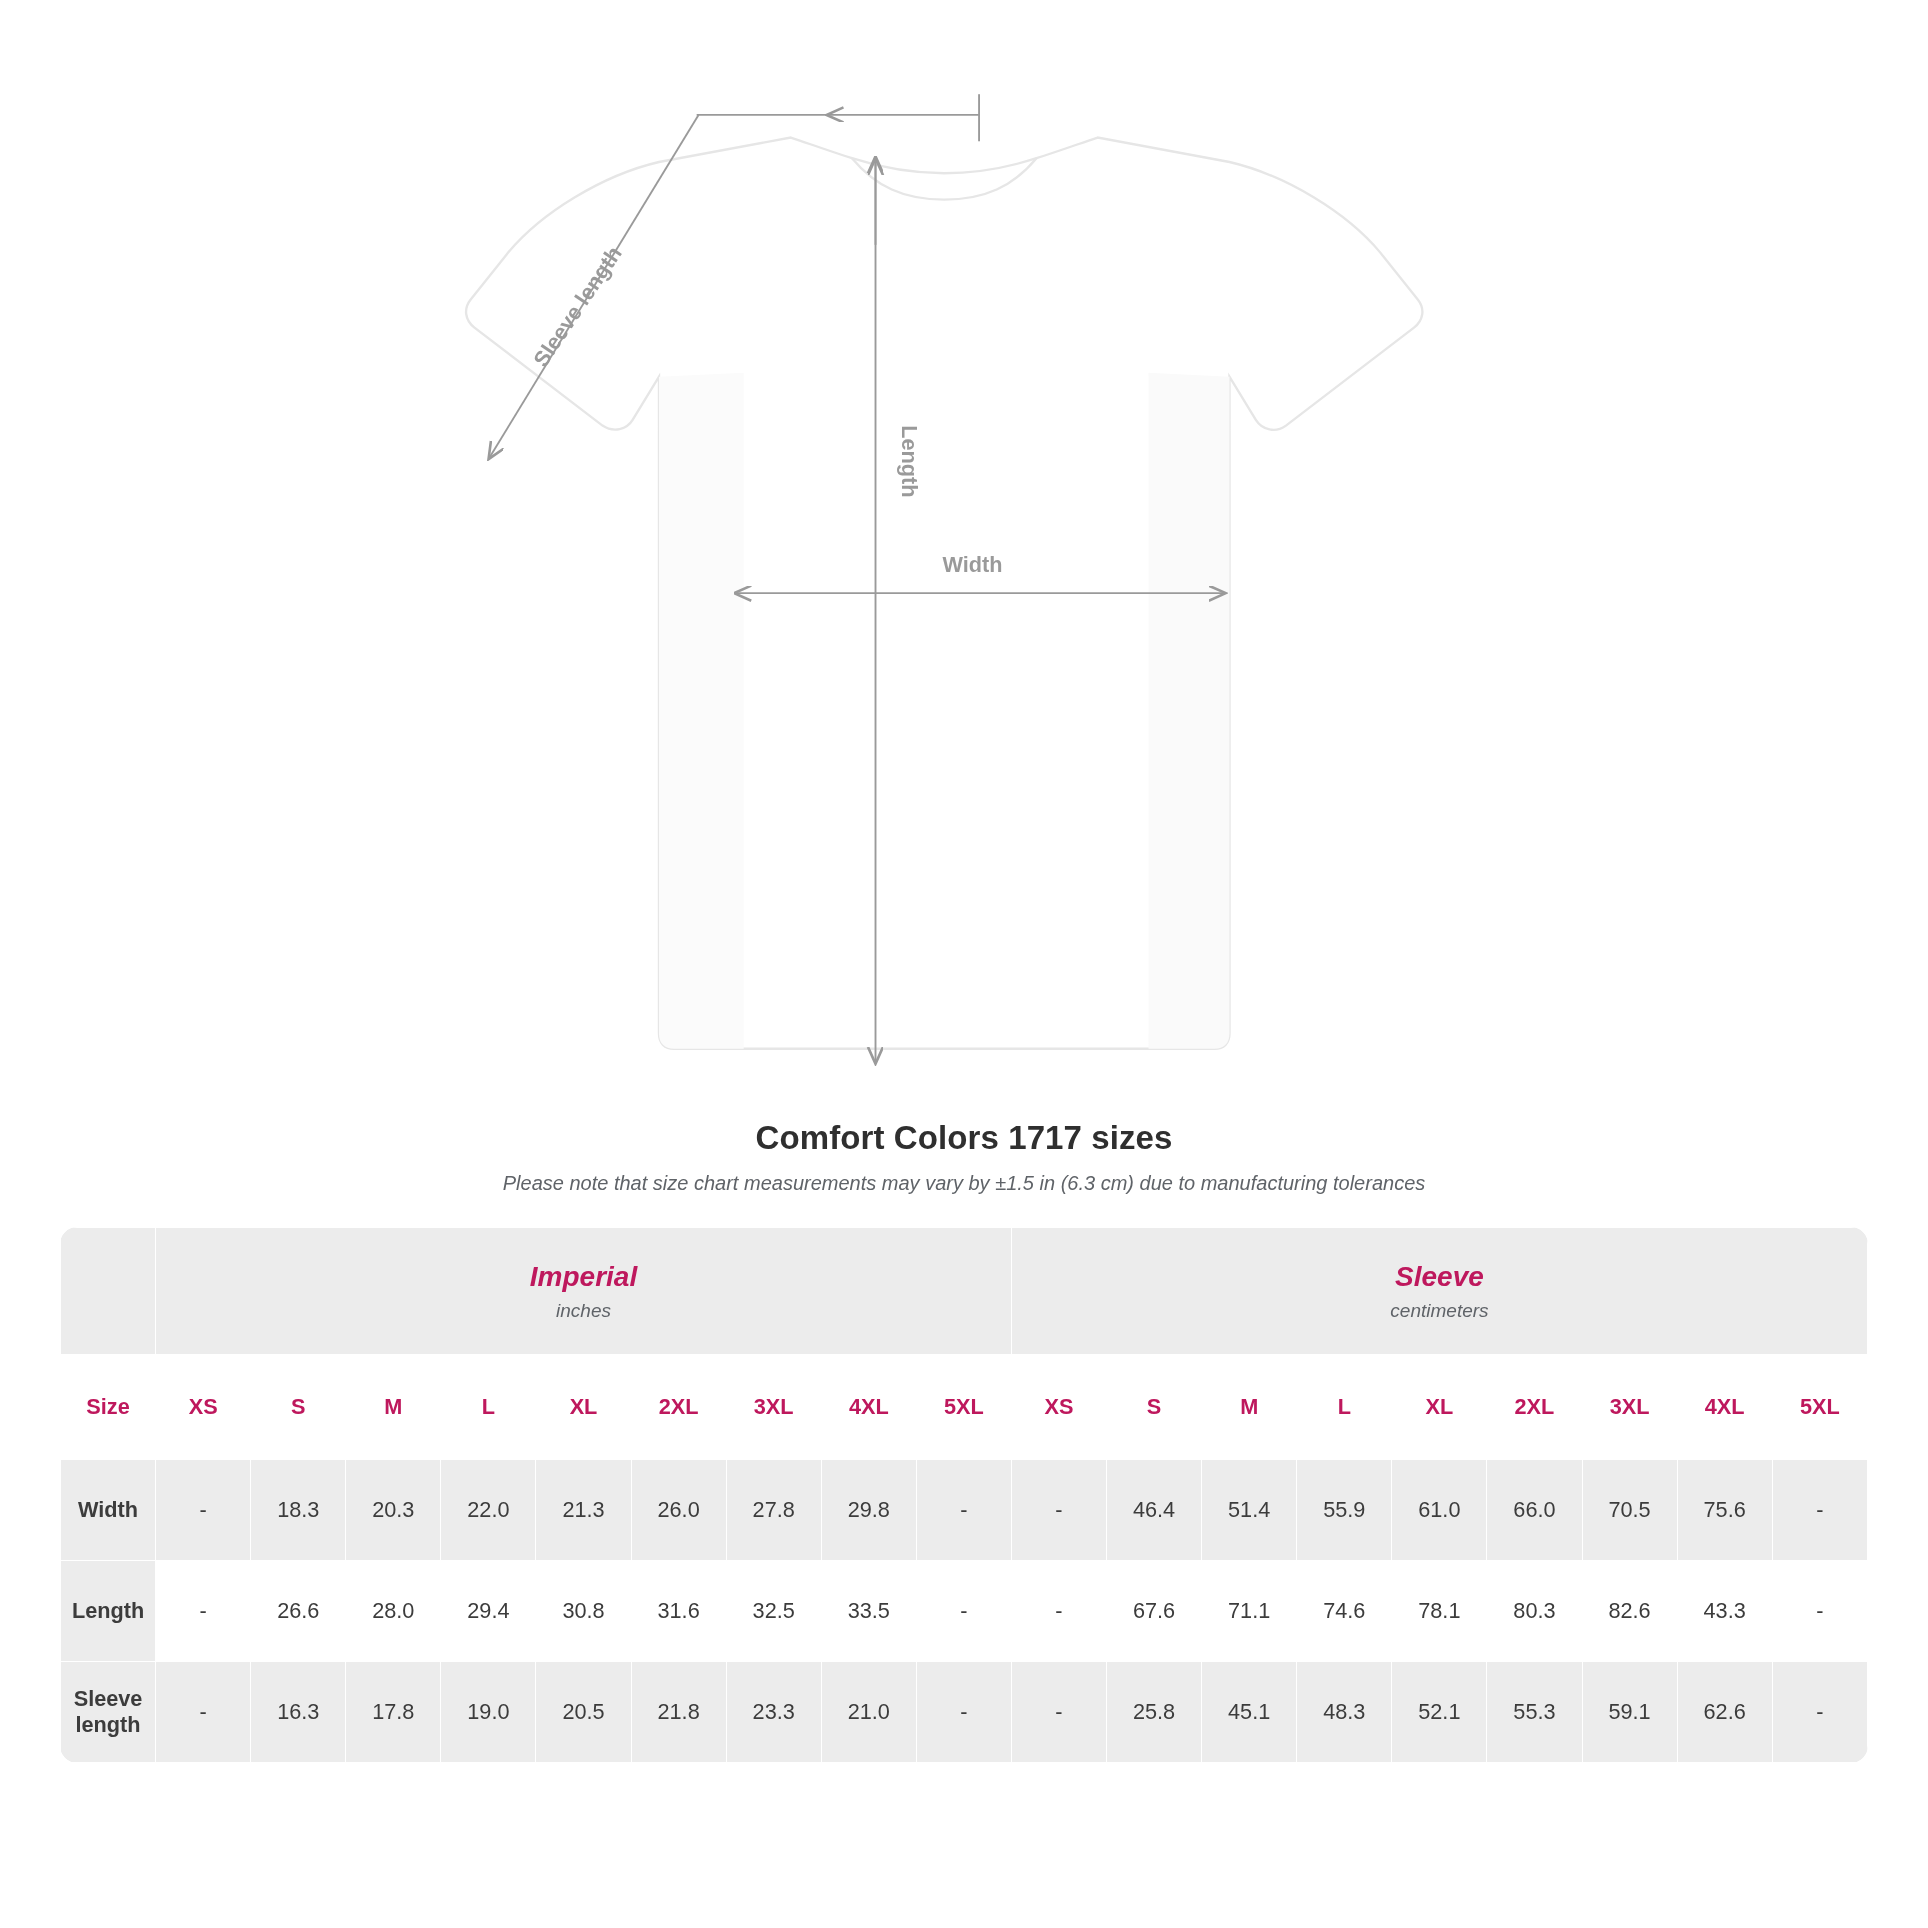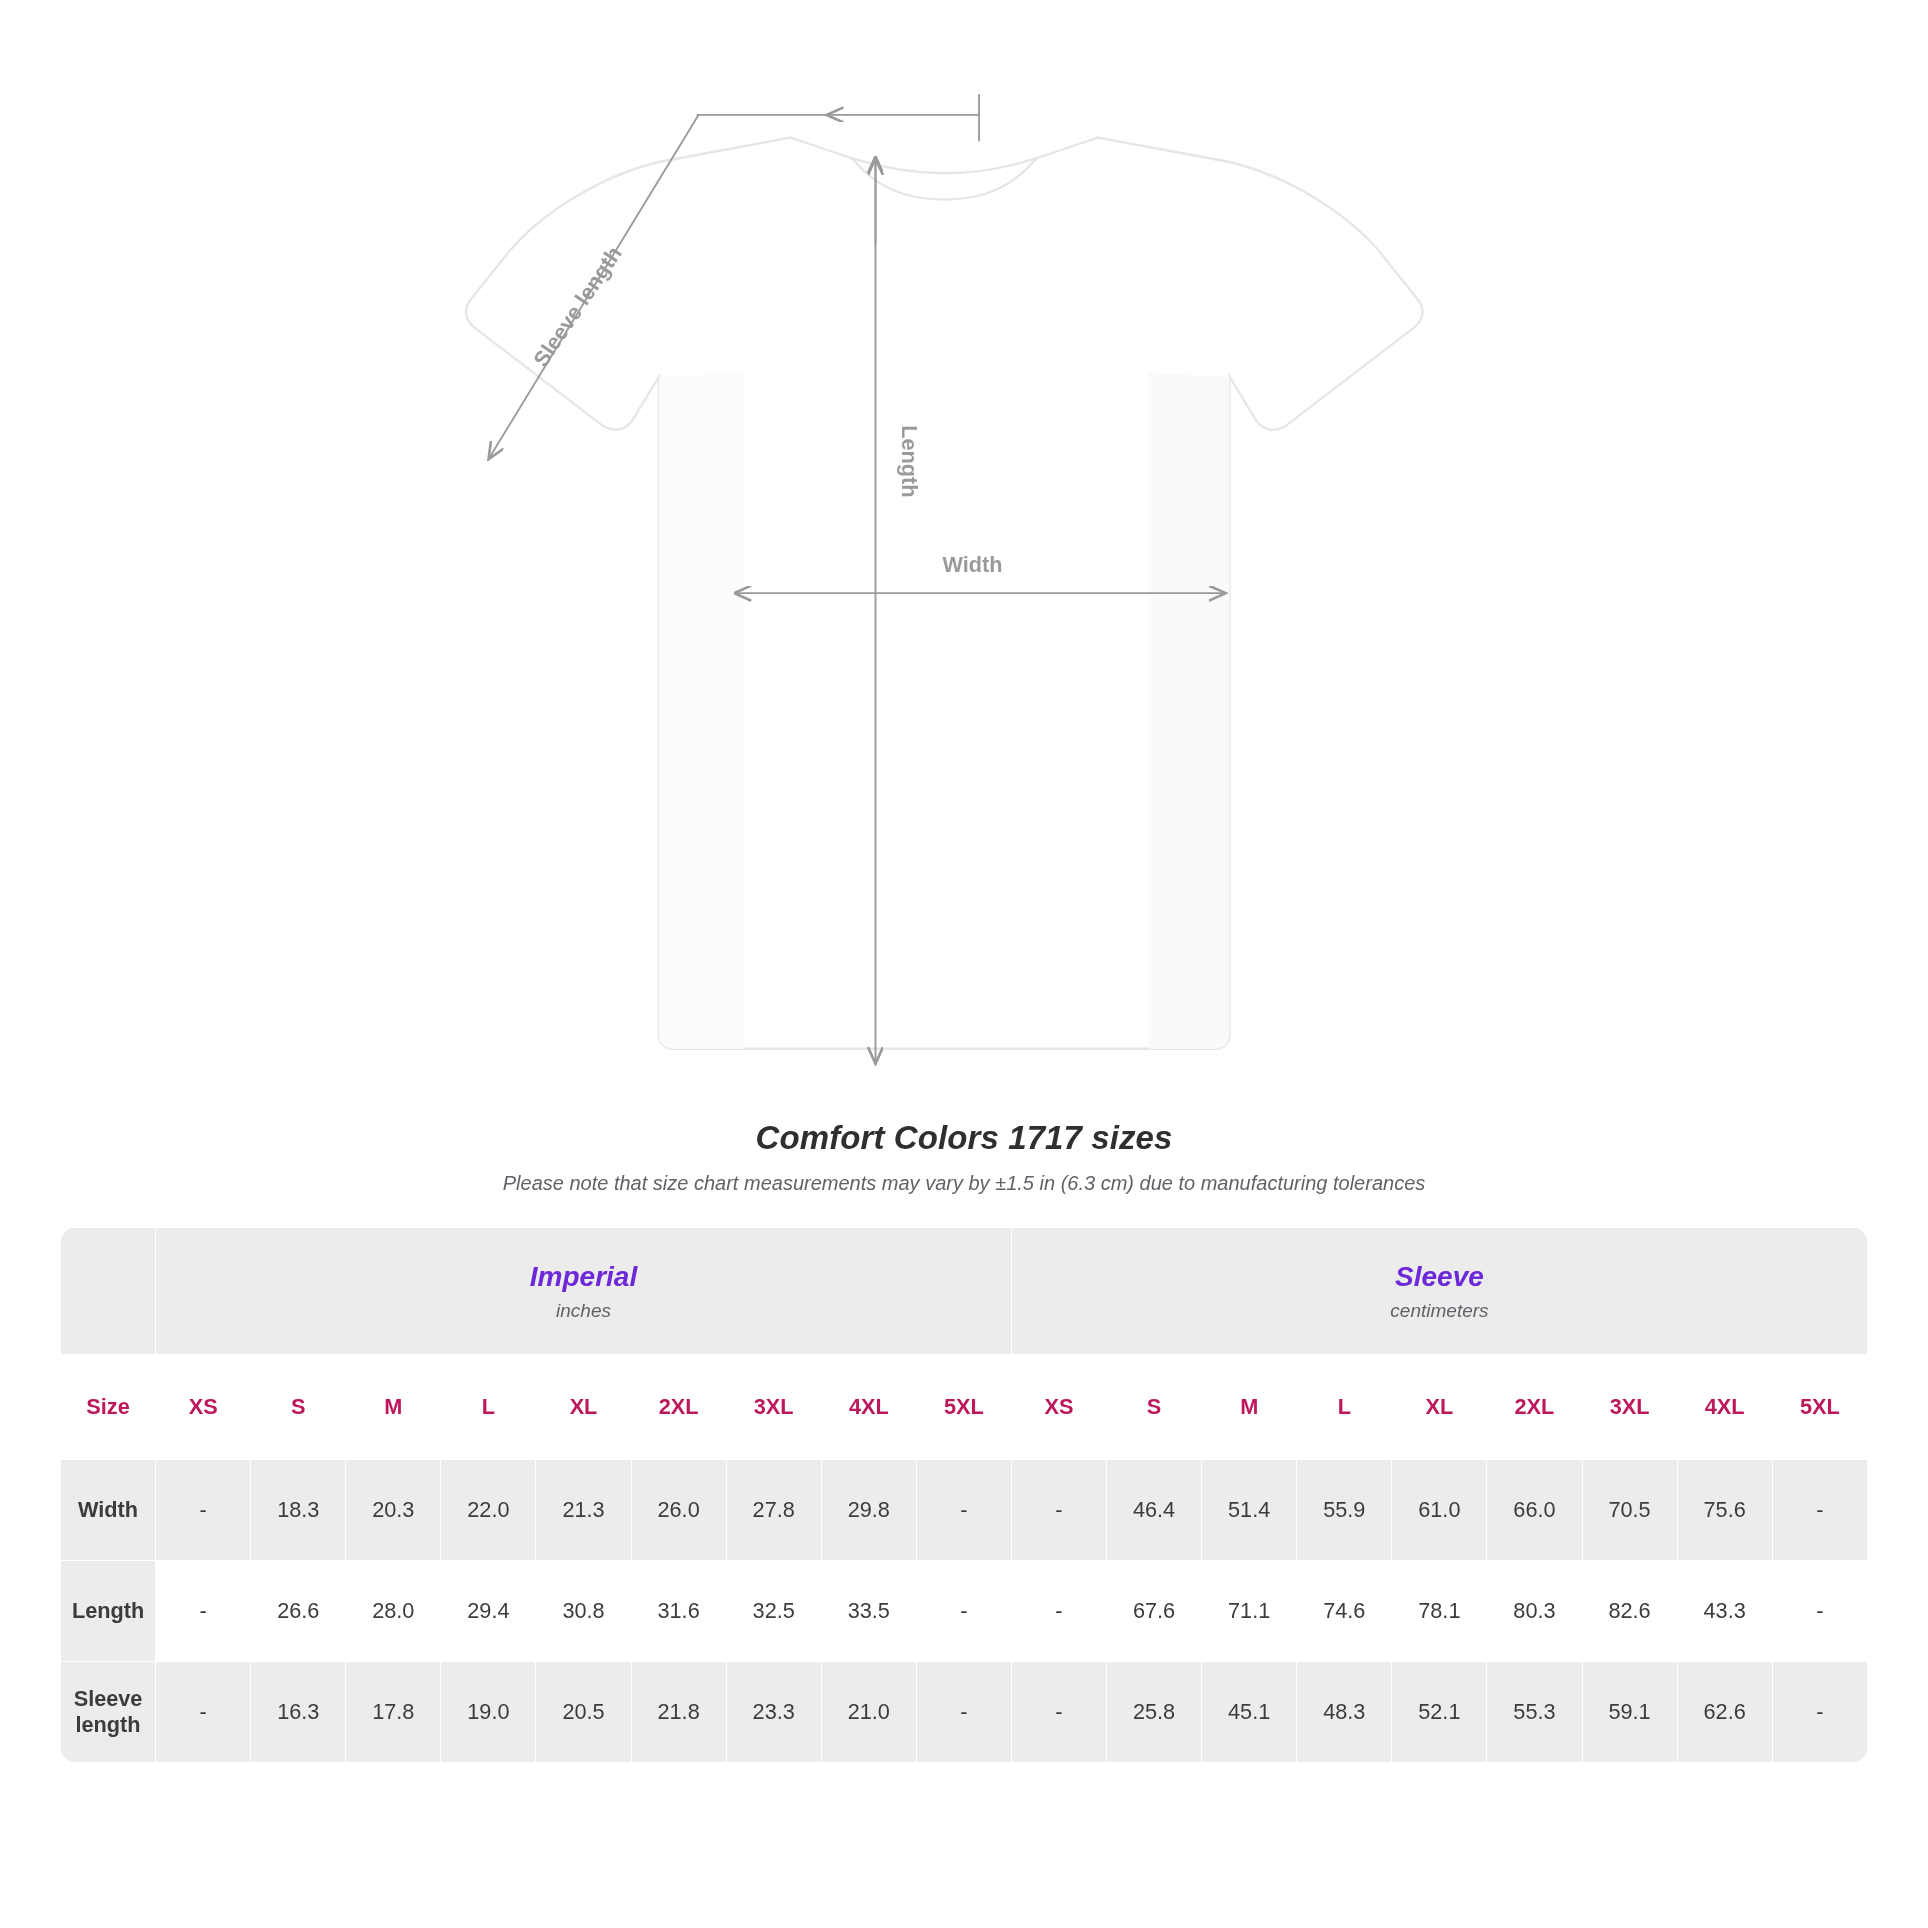--- a/index.html
+++ b/index.html
@@ -36,21 +36,20 @@
   
   .title-block {
     text-align: center;
     margin-top: 7.5px;
   }
   .chart-title {
     font-size: 33px;
     font-weight: bold;
     color: #2f2f2f;
     letter-spacing: 0.1px;
-    font-style: italic;
   }
   .chart-note {
     font-size: 20px;
     font-style: italic;
     color: #5f6368;
     margin-top: 15px;
   }
 
   
   .table-wrap {
@@ -69,21 +68,21 @@
     vertical-align: middle;
   }
   .unit-head td {
     background: #ececec;
     height: 124px;
   }
   .unit-title {
     font-size: 28px;
     font-weight: bold;
     font-style: italic;
-    color: #6d28d9;
+    color: #be185d;
     line-height: 1.25;
   }
   .unit-sub {
     font-size: 19px;
     font-style: italic;
     color: #5f6368;
     margin-top: 5.6px;
   }
   .size-head td {
     background: #ffffff;

